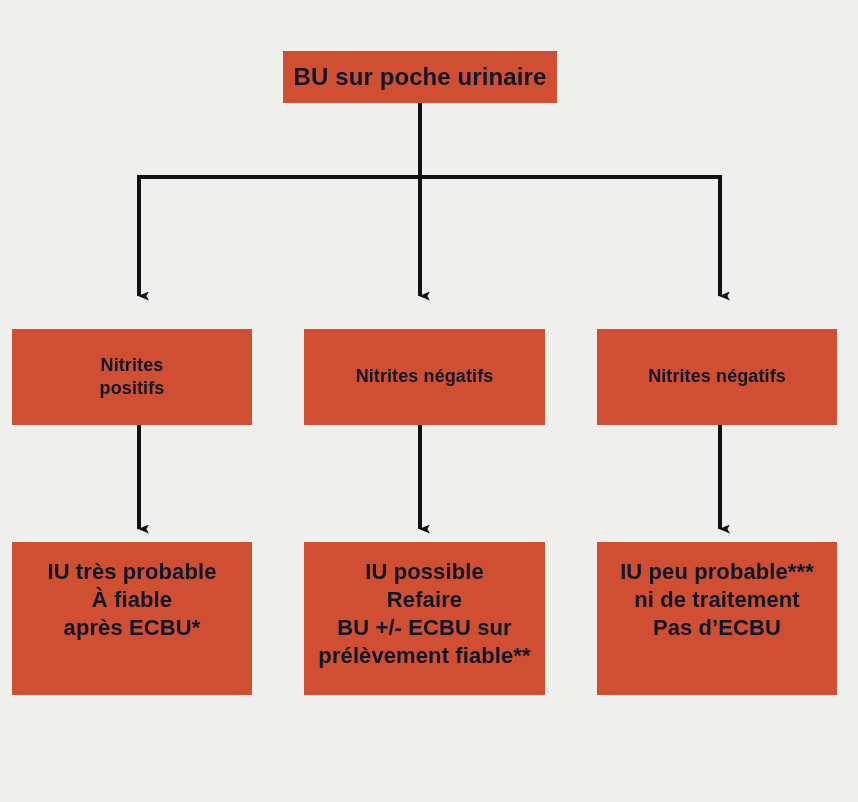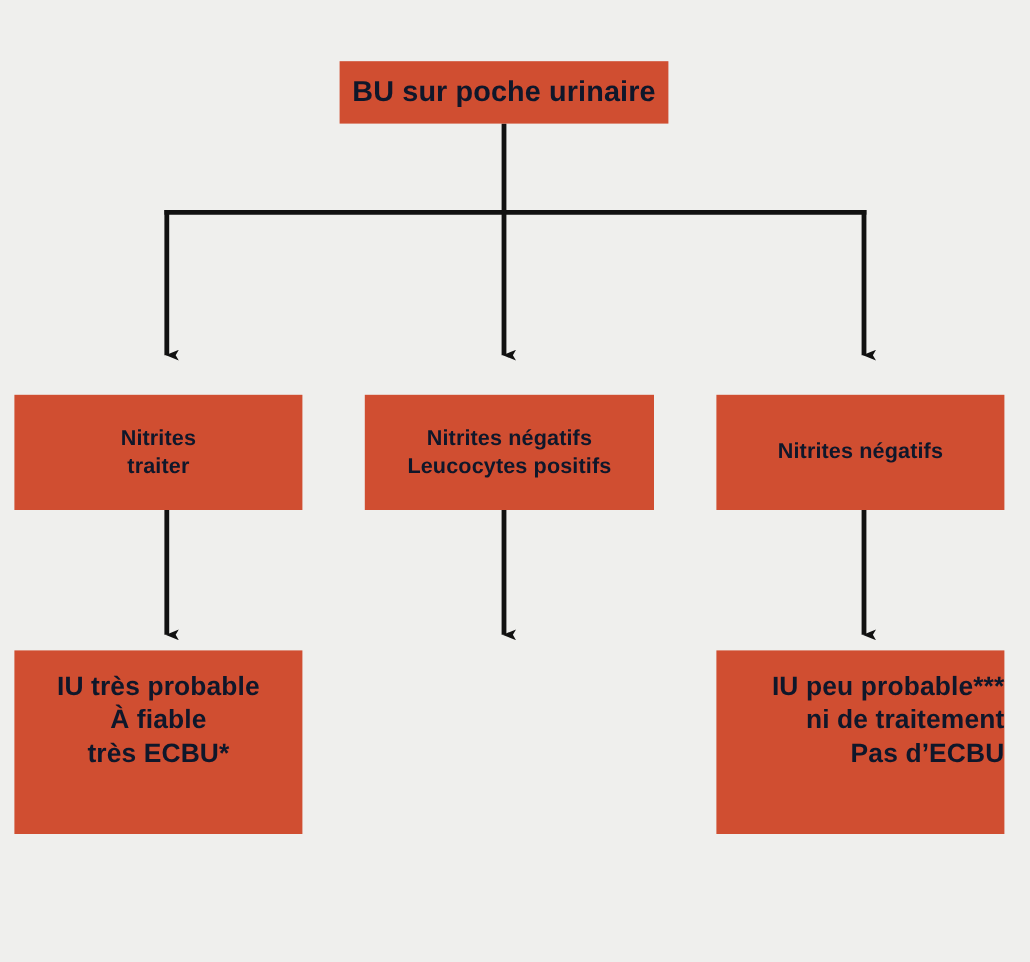--- a/index.html
+++ b/index.html
@@ -74,21 +74,21 @@
   
   .node.outcome {
     top: 542px;
     height: 153px;
     justify-content: flex-start;
     padding-top: 16px;
     font-size: 22px;
   }
   #node-out-1 { left: 12px;  width: 240px; }
   #node-out-2 { left: 304px; width: 241px; }
-  #node-out-3 { left: 597px; width: 240px; align-items: flex-end; }
+  #node-out-3 { left: 597px; width: 240px; }
 </style>
 </head>
 <body>
 
 <div id="flowchart">
 
   <svg id="connectors" viewBox="0 0 858 802" width="858" height="802" aria-hidden="true">
     <defs>
       <marker id="arrowhead" markerWidth="9" markerHeight="11" refX="4.5" refY="10" orient="auto" markerUnits="userSpaceOnUse">
         <path d="M 0 0 L 4.5 11 L 9 0 L 4.5 2.6 Z" fill="#111111"></path>
@@ -107,38 +107,43 @@
     <line x1="420" y1="399" x2="420" y2="529" stroke="#111111" stroke-width="4" marker-end="url(#arrowhead)"></line>
     <line x1="720" y1="399" x2="720" y2="529" stroke="#111111" stroke-width="4" marker-end="url(#arrowhead)"></line>
   </svg>
 
   <div class="node" id="node-root">
     <span class="line">BU sur poche urinaire</span>
   </div>
 
   <div class="node criteria" id="node-crit-1">
     <span class="line">Nitrites</span>
-    <span class="line">traiter</span>
+    <span class="line">positifs</span>
   </div>
 
   <div class="node criteria" id="node-crit-2">
     <span class="line">Nitrites négatifs</span>
-    <span class="line">Leucocytes positifs</span>
   </div>
 
   <div class="node criteria" id="node-crit-3">
     <span class="line">Nitrites négatifs</span>
   </div>
 
   <div class="node outcome" id="node-out-1">
     <span class="line">IU très probable</span>
     <span class="line">À fiable</span>
-    <span class="line">très ECBU*</span>
+    <span class="line">après ECBU*</span>
   </div>
 
+  <div class="node outcome" id="node-out-2">
+    <span class="line">IU possible</span>
+    <span class="line">Refaire</span>
+    <span class="line">BU +/- ECBU sur</span>
+    <span class="line">prélèvement fiable**</span>
+  </div>
 
   <div class="node outcome" id="node-out-3">
     <span class="line">IU peu probable***</span>
     <span class="line">ni de traitement</span>
     <span class="line">Pas d’ECBU</span>
   </div>
 
 </div>
 
 </body></html>

